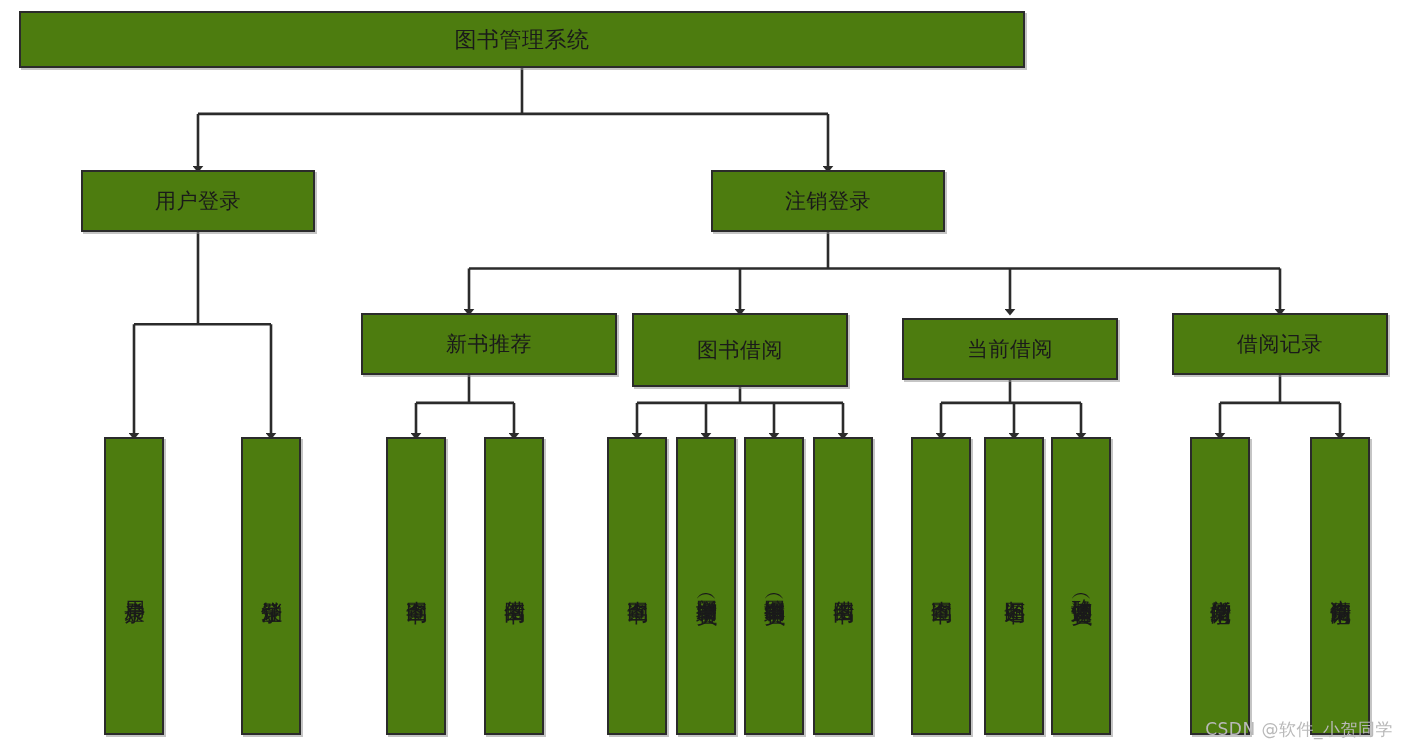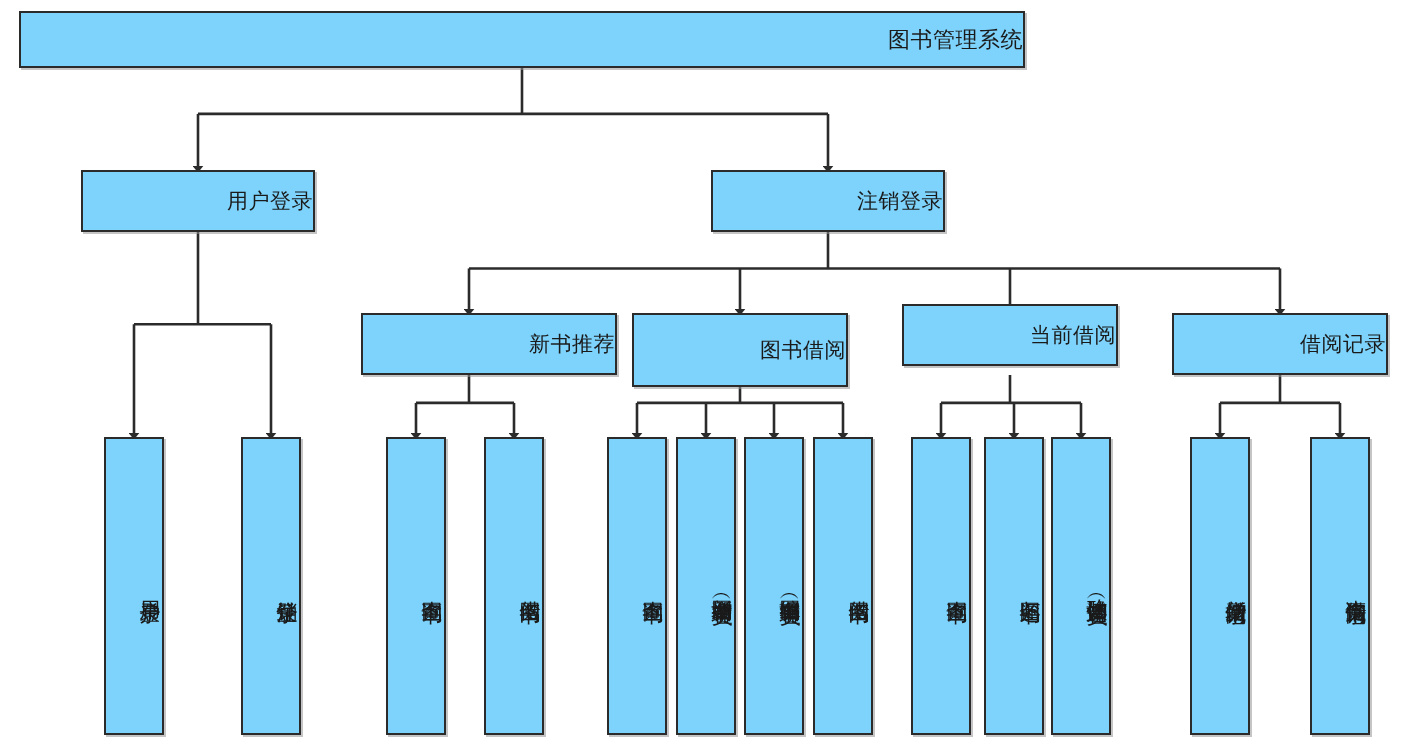--- a/index.html
+++ b/index.html
@@ -23,26 +23,26 @@
     position: absolute;
     left: 0;
     top: 0;
     width: 1405px;
     height: 747px;
     pointer-events: none;
   }
   .node {
     position: absolute;
     box-sizing: border-box;
-    background: #7dd3fc;
+    background: #4d7c0f;
     border: 2.5px solid #2b2b2b;
     box-shadow: 2px 2px 0 rgba(150,150,150,0.55);
     display: flex;
     align-items: center;
-    justify-content: flex-end;
+    justify-content: center;
     z-index: 2;
   }
   .node .label {
     font-size: 21px;
     line-height: 1.08;
     letter-spacing: 0.5px;
     color: #1a1a1a;
     white-space: nowrap;
     text-align: center;
   }
@@ -125,21 +125,21 @@
       </div>
       <div class="node" style="left: 711px; top: 170px; width: 234px; height: 62px;">
         <span class="label">注销登录</span>
       </div>
       <div class="node" style="left: 361px; top: 313px; width: 256px; height: 62px;">
         <span class="label">新书推荐</span>
       </div>
       <div class="node" style="left: 632px; top: 313px; width: 216px; height: 74px;">
         <span class="label">图书借阅</span>
       </div>
-      <div class="node" style="left: 902px; top: 304px; width: 216px; height: 62px;">
+      <div class="node" style="left: 902px; top: 318px; width: 216px; height: 62px;">
         <span class="label">当前借阅</span>
       </div>
       <div class="node" style="left: 1172px; top: 313px; width: 216px; height: 62px;">
         <span class="label">借阅记录</span>
       </div>
       <div class="node vertical" style="left: 104px; top: 437px; width: 60px; height: 298px;">
         <span class="label">用户登录</span>
       </div>
       <div class="node vertical" style="left: 241px; top: 437px; width: 60px; height: 298px;">
         <span class="label">注销登录</span>
@@ -172,13 +172,14 @@
         <span class="label">确认归还（管理员）</span>
       </div>
       <div class="node vertical" style="left: 1190px; top: 437px; width: 60px; height: 298px;">
         <span class="label">新增借阅记录</span>
       </div>
       <div class="node vertical" style="left: 1310px; top: 437px; width: 60px; height: 298px;">
         <span class="label">查询借阅记录</span>
       </div>
     </div>
 
+  <div id="watermark">CSDN @软件_小贺同学</div>
 </div>
 
 </body></html>

